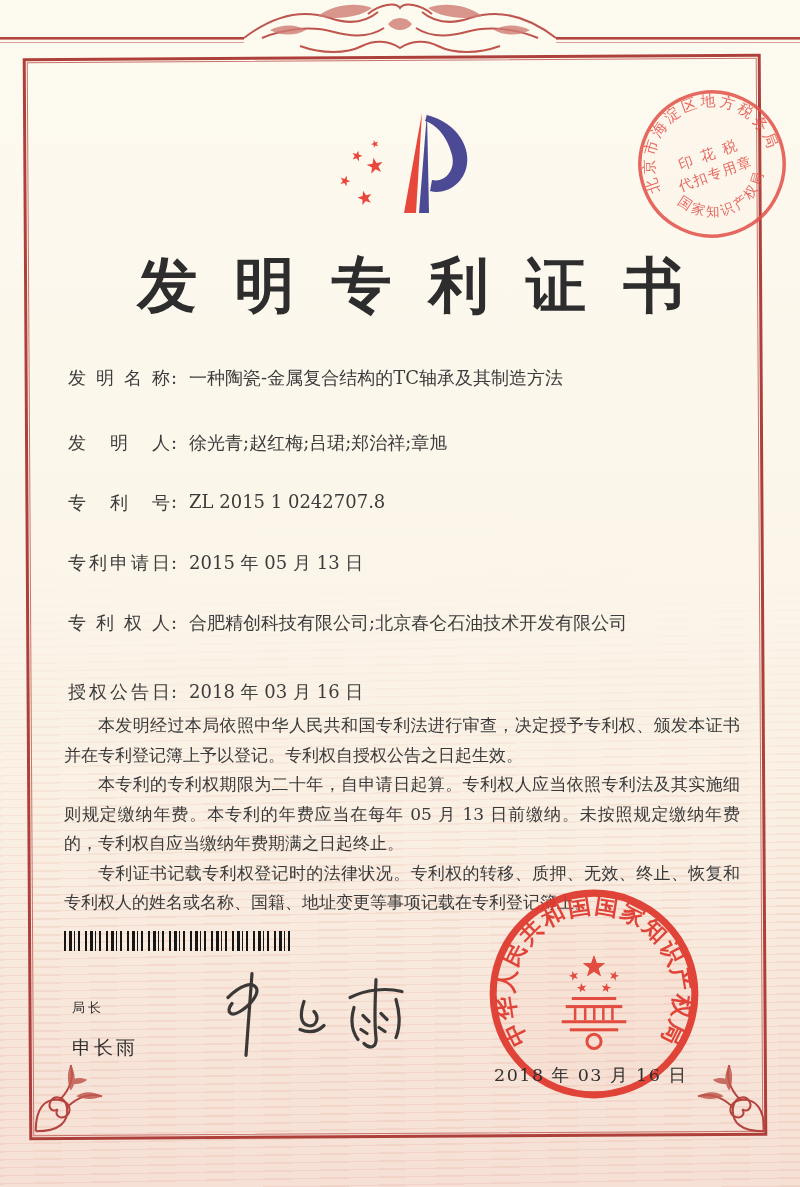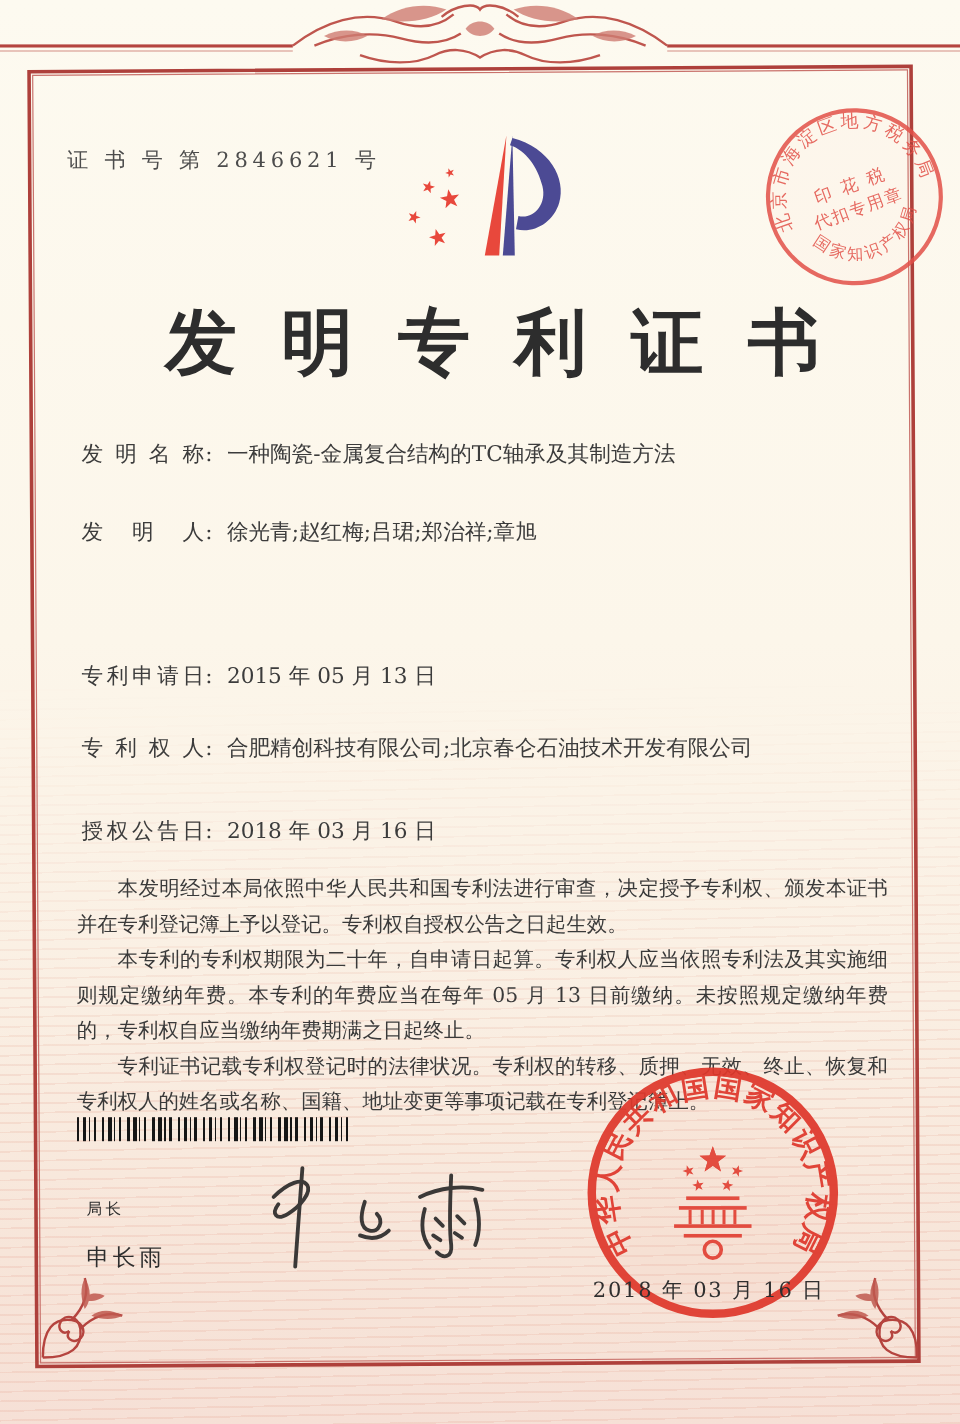--- a/index.html
+++ b/index.html
@@ -19,21 +19,21 @@
   
   #certno{left:56px;top:121px;font-size:17.5px;letter-spacing:4px;color:#4c4c4c;}
   
   #title{left:100px;top:246px;width:600px;text-align:center;font-size:60px;font-weight:600;
          color:#2d2d2d;letter-spacing:0.62em;padding-left:0.62em;box-sizing:border-box;white-space:nowrap;}
   
   .row{position:absolute;left:68px;width:660px;font-size:18px;color:#3c3c3c;white-space:nowrap;}
   .row .lab{display:inline-block;width:102px;text-align:justify;text-align-last:justify;vertical-align:top;}
   .row .col{display:inline-block;margin:0 12px 0 1px;}
   
-  #body{left:64px;top:727px;width:676px;font-size:17px;line-height:29.5px;text-align:justify;color:#3a3a3a;}
+  #body{left:64px;top:711px;width:676px;font-size:17px;line-height:29.5px;text-align:justify;color:#3a3a3a;}
   #body p{margin:0;text-indent:2em;}
   
   #barcode{left:64px;top:931px;width:226px;height:20px;
     background-image:repeating-linear-gradient(90deg,#161616 0 2px,transparent 2px 5px,#161616 5px 8px,transparent 8px 10px,#161616 10px 11px,transparent 11px 14px,#161616 14px 16px,transparent 16px 21px);}
   
   #signer-title{left:72px;top:999px;font-size:13px;color:#2e2e2e;letter-spacing:3px;font-family:"DejaVu Sans","Liberation Sans",sans-serif;}
   #signer-name{left:72px;top:1035px;font-size:19px;color:#2e2e2e;letter-spacing:3px;font-family:"DejaVu Sans","Liberation Sans",sans-serif;}
   #signature{left:200px;top:966px;width:215px;height:98px;}
   
   #seal{left:478px;top:878px;width:232px;height:232px;opacity:.93;}
@@ -98,21 +98,20 @@
       <path d="M96 96 C70 96 60 86 62 70 C64 58 76 56 80 64 C83 70 78 76 72 72"></path>
       <path d="M62 70 C50 58 36 54 24 58 M70 62 C58 50 54 36 58 24"></path>
     </g>
     <g fill="#c05a50" opacity=".85">
       <path d="M24 58 C34 52 44 52 52 58 C42 62 32 62 24 58 Z"></path>
       <path d="M58 24 C52 34 52 44 58 52 C62 42 62 32 58 24 Z"></path>
       <path d="M40 40 C48 36 56 38 60 44 C52 46 44 44 40 40 Z"></path>
     </g>
   </svg>
 
-  <div id="certno" class="abs">证 书 号 第 2846621 号</div>
 
   <svg id="logo" class="abs" viewBox="0 0 165 130">
     <defs>
       <path id="st" d="M0 -10 L2.35 -3.24 L9.51 -3.09 L3.8 1.24 L5.88 8.09 L0 4 L-5.88 8.09 L-3.8 1.24 L-9.51 -3.09 L-2.35 -3.24 Z"></path>
     </defs>
     <polygon points="92,12 74,112 86,112" fill="#e8483c"></polygon>
     <polygon points="97,12 89,112 99,112" fill="#4c4a94"></polygon>
     <path d="M97 14 C128 22 142 48 136 68 C131 85 114 94 100 90 L102 79 C114 82 126 70 122 54 C118 38 108 24 95 20 Z" fill="#4c4a94"></path>
     <g fill="#e8483c">
       <use href="#st" transform="translate(45,43) scale(0.4) rotate(-20)"></use>
@@ -139,20 +138,23 @@
     <text x="85" y="100" text-anchor="middle" font-size="14" fill="#e25048" letter-spacing="1.5">代扣专用章</text>
   </svg>
 
   <div id="title" class="abs">发明专利证书</div>
 
   <div class="row" style="top:366px">
     <span class="lab">发明名称</span><span class="col">:</span><span class="val">一种陶瓷-金属复合结构的TC轴承及其制造方法</span>
   </div>
   <div class="row" style="top:431px">
     <span class="lab">发明人</span><span class="col">:</span><span class="val">徐光青;赵红梅;吕珺;郑治祥;章旭</span>
+  </div>
+  <div class="row" style="top:491px">
+    <span class="lab">专利号</span><span class="col">:</span><span class="val">ZL 2015 1 0242707.8</span>
   </div>
   <div class="row" style="top:551px">
     <span class="lab">专利申请日</span><span class="col">:</span><span class="val">2015 年 05 月 13 日</span>
   </div>
   <div class="row" style="top:611px">
     <span class="lab">专利权人</span><span class="col">:</span><span class="val">合肥精创科技有限公司;北京春仑石油技术开发有限公司</span>
   </div>
   <div class="row" style="top:680px">
     <span class="lab">授权公告日</span><span class="col">:</span><span class="val">2018 年 03 月 16 日</span>
   </div>

